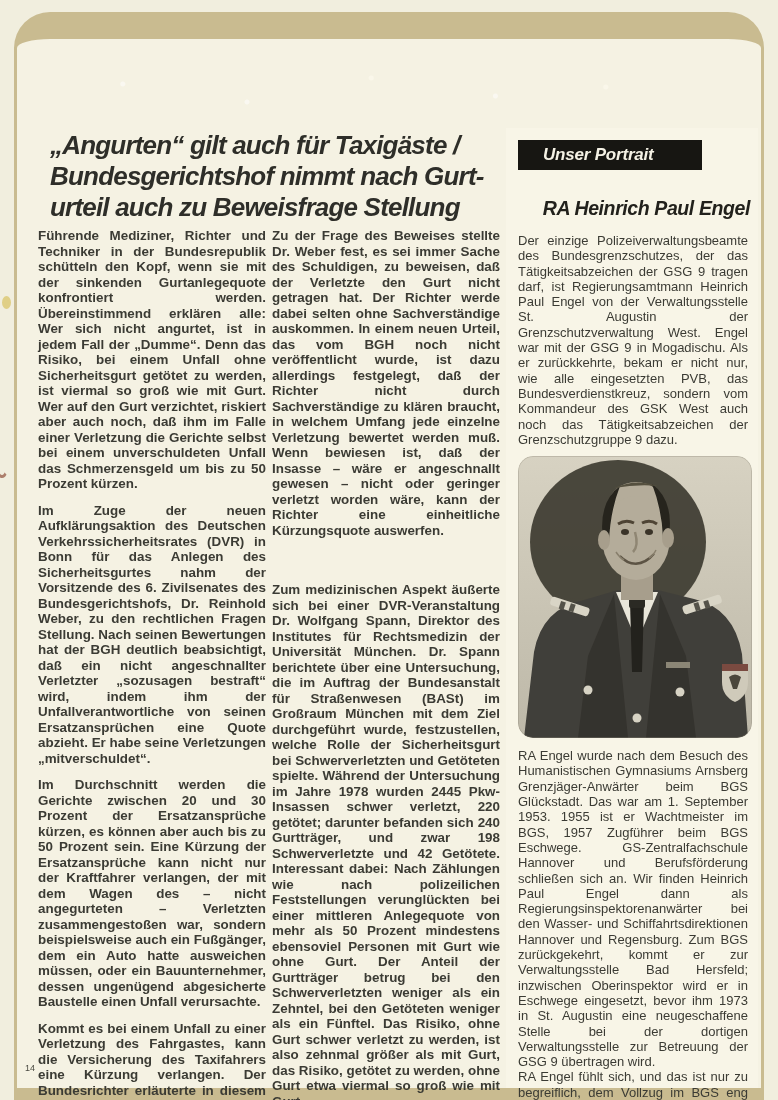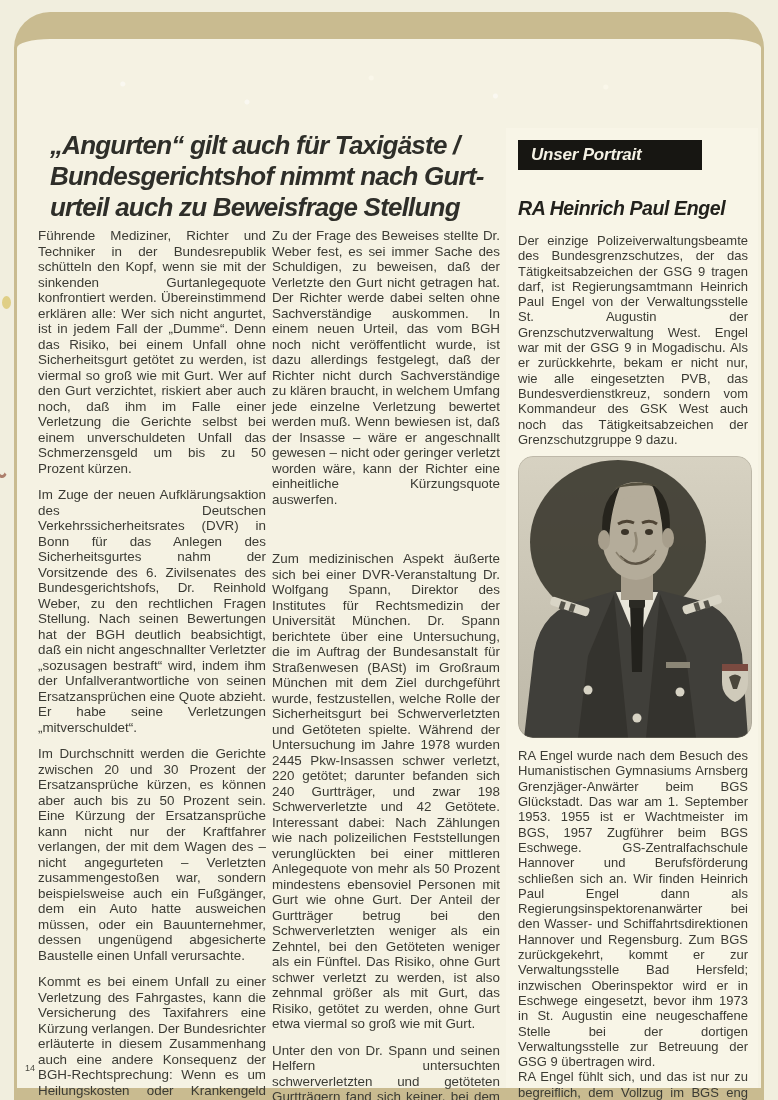--- a/index.html
+++ b/index.html
@@ -22,32 +22,32 @@
   .mark-yellow{left:2px;top:296px;width:9px;height:13px;background:#d9c468;border-radius:50%;opacity:.75;}
   .mark-red{left:-6px;top:438px;width:16px;height:40px;border:3px solid #8a4530;border-radius:50%;
             border-right-color:transparent;border-top-color:transparent;opacity:.65;box-sizing:border-box;}
 
   .headline{position:absolute;left:50px;top:130px;width:474px;
             font-weight:bold;font-style:italic;font-size:26px;line-height:31px;
             letter-spacing:-0.8px;color:#2e2e29;white-space:pre-line;}
 
   .col{position:absolute;top:228px;width:228px;text-align:justify;
        font-size:13.4px;line-height:15.5px;color:#3b3b34;}
-  .col p{margin:0 0 11px 0;}
+  .col p{margin:0 0 11px 0;font-weight:bold;}
   .col1{left:38px;}
   .col2{left:272px;}
   .col2 p.gap-after{margin-bottom:44px;}
 
   .sidebar{position:absolute;left:506px;top:128px;width:252px;height:960px;
            background:#f8f5e7;padding:12px 8px 0 12px;box-sizing:border-box;}
   .portrait-bar{width:184px;height:30px;background:#171612;display:flex;align-items:center;
                 padding-left:13px;box-sizing:border-box;}
-  .portrait-bar span{color:#f4f1e4;font-weight:bold;font-style:italic;font-size:17px;letter-spacing:-0.2px;}
+  .portrait-bar span{color:#f4f1e4;font-weight:bold;font-style:italic;font-size:17px;letter-spacing:-0.2px;margin-left:12px;}
   .portrait-title{margin:27px 0 0 0;font-weight:bold;font-style:italic;font-size:19.5px;
-                  letter-spacing:-0.4px;color:#22211c;}
+                  letter-spacing:-0.4px;color:#22211c;text-align:right;}
   .sidebar p{margin:13px 0 0 0;text-align:justify;font-size:13px;line-height:15.3px;color:#3b3b34;width:230px;}
   .sidebar p.tight{margin-top:0;}
   .photo{display:block;margin-top:9px;border-radius:15px;}
 
   .pagenum{position:absolute;left:25px;top:1063px;font-size:9px;color:#4a4a42;}
 </style>
 </head>
 <body>
 
 <div class="page">

